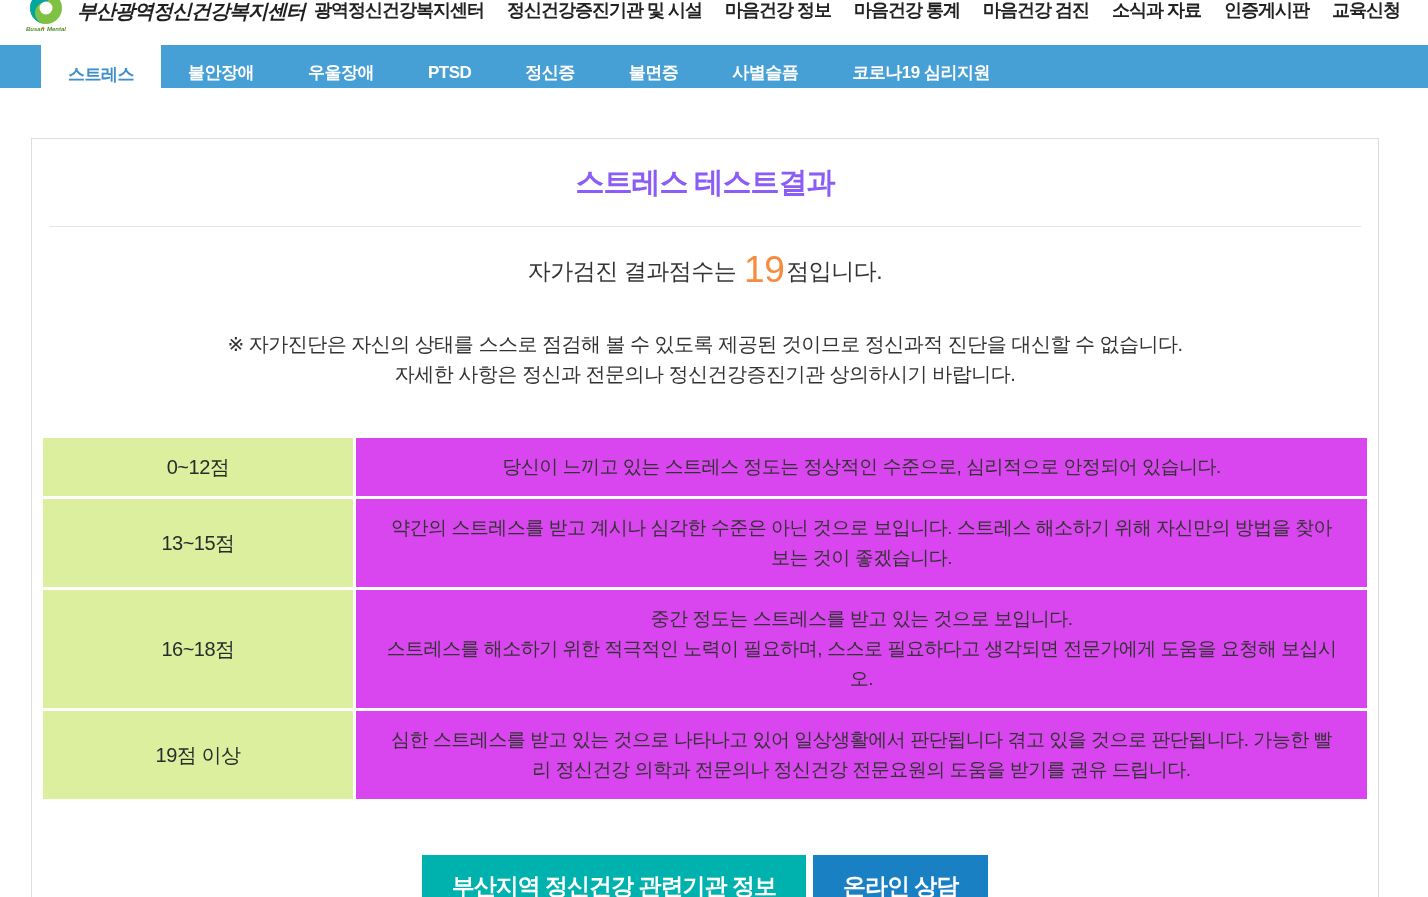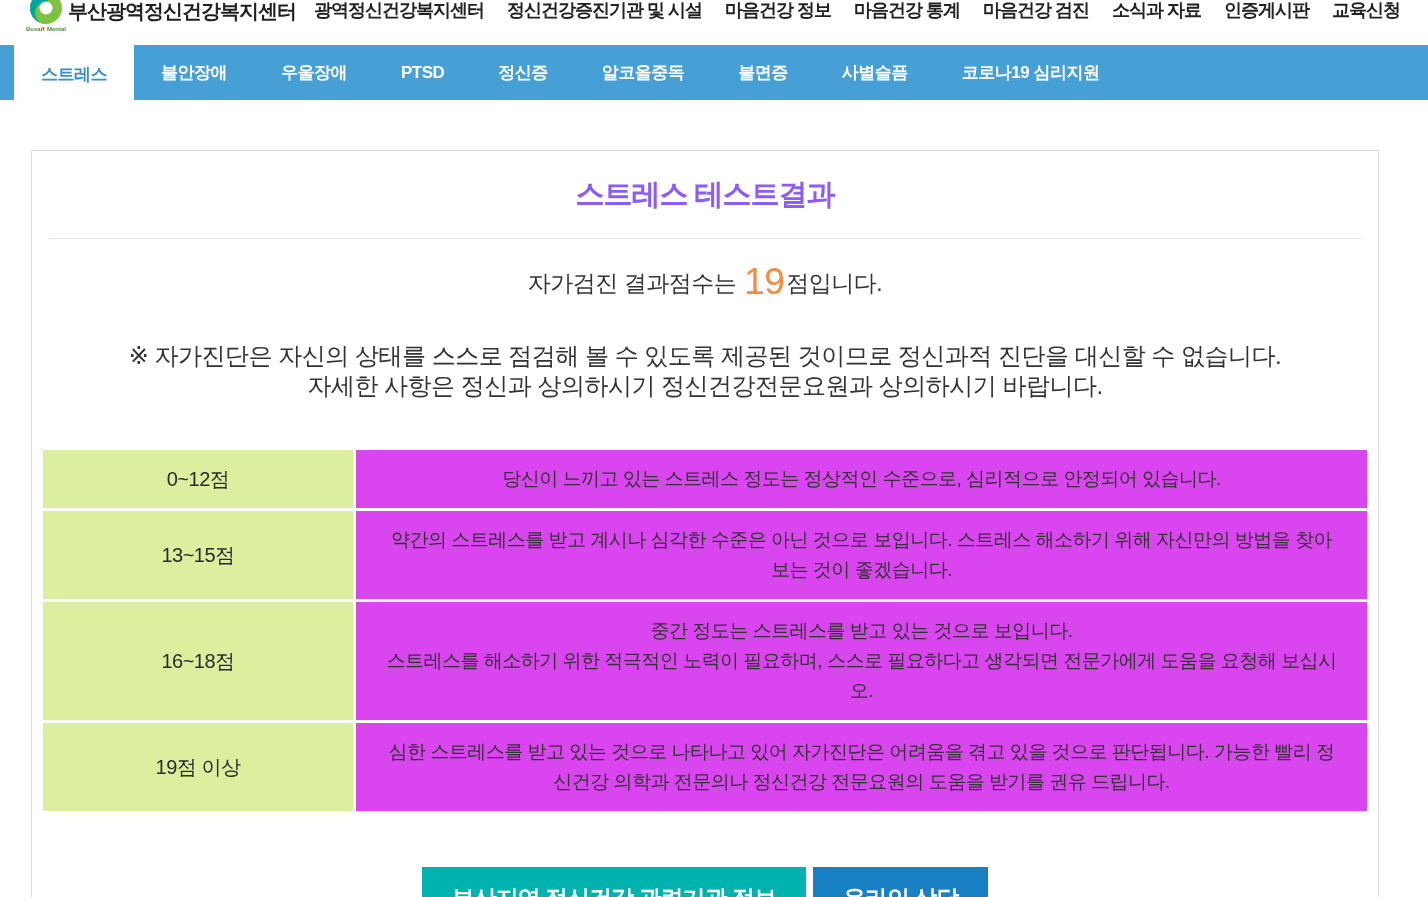--- a/index.html
+++ b/index.html
@@ -2,44 +2,44 @@
 <html><head>
 <meta charset="utf-8">
 <style>
   * { margin:0; padding:0; box-sizing:border-box; }
   html,body { width:1428px; height:897px; overflow:hidden; background:#fff;
               font-family:"Liberation Sans","DejaVu Sans",sans-serif; color:#333; }
 
   
   .header { height:45px; background:#fff; display:flex; align-items:flex-start;
             padding:0 28px 0 24px; overflow:hidden; white-space:nowrap; }
-  .brand { display:flex; align-items:flex-start; cursor:pointer; }
+  .brand { display:flex; align-items:flex-start; gap:9px; cursor:pointer;font-style:italic; }
   .brand svg { width:44px; height:44px; margin-top:-10px; }
   .brand-name { font-size:20px; font-weight:bold; color:#1f1f1f; letter-spacing:-1px; margin-top:-2px; }
   .top-nav { display:flex; gap:23px; margin-left:auto; margin-top:-2px; }
   .top-nav .item { font-size:18px; font-weight:bold; color:#222; letter-spacing:-1px; cursor:pointer; }
 
   
-  .subnav { height:55px; background:#47a0d5; display:flex; align-items:flex-start;
-            padding-left:14px; position:relative; z-index:2; }
+  .subnav { height:43px; background:#47a0d5; display:flex; align-items:flex-start;
+            padding-left:41px; position:relative; z-index:2; }
   .subnav .tab { height:55px; display:flex; align-items:center; padding:0 27px;
                  color:#fff; font-size:17px; font-weight:bold; letter-spacing:-0.5px; cursor:pointer; }
   .subnav .tab.active { background:#fff; color:#3e8ec9; height:58px; }
 
   
   .panel { width:1348px; margin:50px 0 0 31px; border:1px solid #ddd; background:#fff;
            height:770px; }
   .panel-title { text-align:center; font-size:29px; font-weight:bold; color:#8b5cf6;
                  letter-spacing:-1px; padding:24px 0 23px; }
   .divider { border-top:1px solid #e4e4e4; margin:0 17px; }
 
   .score-line { text-align:center; font-size:23px; color:#333; margin-top:22px; letter-spacing:-0.5px; }
   .score-line .score { color:#f68b41; font-size:37px; font-weight:normal; vertical-align:-3px; padding:0 2px; }
 
-  .disclaimer { text-align:center; font-size:24px; color:#333; line-height:30px;
+  .disclaimer { text-align:center; font-size:20px; color:#333; line-height:30px;
                 margin-top:38px; letter-spacing:-0.5px; }
 
   
   table.score-table { width:1330px; margin:46px auto 0; border-collapse:separate; border-spacing:3px; }
   .cell-range { background:#dbef9f; width:310px; text-align:center; vertical-align:middle;
                 font-size:20px; color:#2b2b2b; letter-spacing:-0.5px; }
   .cell-desc  { background:#d946ef; text-align:center; vertical-align:middle;
                 font-size:19px; color:#333; line-height:30px; padding:14px 26px;
                 white-space:pre-line; letter-spacing:-0.5px; }
   tr.r1 .cell-range, tr.r1 .cell-desc { height:58px; }
@@ -80,57 +80,56 @@
     <span class="item">교육신청</span>
   </nav>
 </div>
 
 <div class="subnav">
   <div class="tab active">스트레스</div>
   <div class="tab">불안장애</div>
   <div class="tab">우울장애</div>
   <div class="tab">PTSD</div>
   <div class="tab">정신증</div>
-  <div class="tab">알코올중독</div>
   <div class="tab">불면증</div>
   <div class="tab">사별슬픔</div>
   <div class="tab">코로나19 심리지원</div>
 </div>
 
 <div class="panel">
   <div class="panel-title">스트레스 테스트결과</div>
   <div class="divider"></div>
 
   <div class="score-line">
     <span>자가검진 결과점수는 </span><span class="score">19</span><span>점입니다.</span>
   </div>
 
   <div class="disclaimer">
     <div>※ 자가진단은 자신의 상태를 스스로 점검해 볼 수 있도록 제공된 것이므로 정신과적 진단을 대신할 수 없습니다.</div>
-    <div>자세한 사항은 정신과 상의하시기 정신건강전문요원과 상의하시기 바랍니다.</div>
+    <div>자세한 사항은 정신과 전문의나 정신건강증진기관 상의하시기 바랍니다.</div>
   </div>
 
   <table class="score-table">
     <tbody>
       <tr class="r1">
         <td class="cell-range">0~12점</td>
         <td class="cell-desc">당신이 느끼고 있는 스트레스 정도는 정상적인 수준으로, 심리적으로 안정되어 있습니다.</td>
       </tr>
       <tr class="rN">
         <td class="cell-range">13~15점</td>
         <td class="cell-desc">약간의 스트레스를 받고 계시나 심각한 수준은 아닌 것으로 보입니다. 스트레스 해소하기 위해 자신만의 방법을 찾아보는 것이 좋겠습니다.</td>
       </tr>
       <tr class="rN">
         <td class="cell-range">16~18점</td>
         <td class="cell-desc">중간 정도는 스트레스를 받고 있는 것으로 보입니다.
 스트레스를 해소하기 위한 적극적인 노력이 필요하며, 스스로 필요하다고 생각되면 전문가에게 도움을 요청해 보십시오.</td>
       </tr>
       <tr class="rN">
         <td class="cell-range">19점 이상</td>
-        <td class="cell-desc">심한 스트레스를 받고 있는 것으로 나타나고 있어 자가진단은 어려움을 겪고 있을 것으로 판단됩니다. 가능한 빨리 정신건강 의학과 전문의나 정신건강 전문요원의 도움을 받기를 권유 드립니다.</td>
+        <td class="cell-desc">심한 스트레스를 받고 있는 것으로 나타나고 있어 일상생활에서 판단됩니다 겪고 있을 것으로 판단됩니다. 가능한 빨리 정신건강 의학과 전문의나 정신건강 전문요원의 도움을 받기를 권유 드립니다.</td>
       </tr>
     </tbody>
   </table>
 
   <div class="btn-row">
     <button class="btn teal">부산지역 정신건강 관련기관 정보</button>
     <button class="btn blue">온라인 상담</button>
   </div>
 </div>
 

